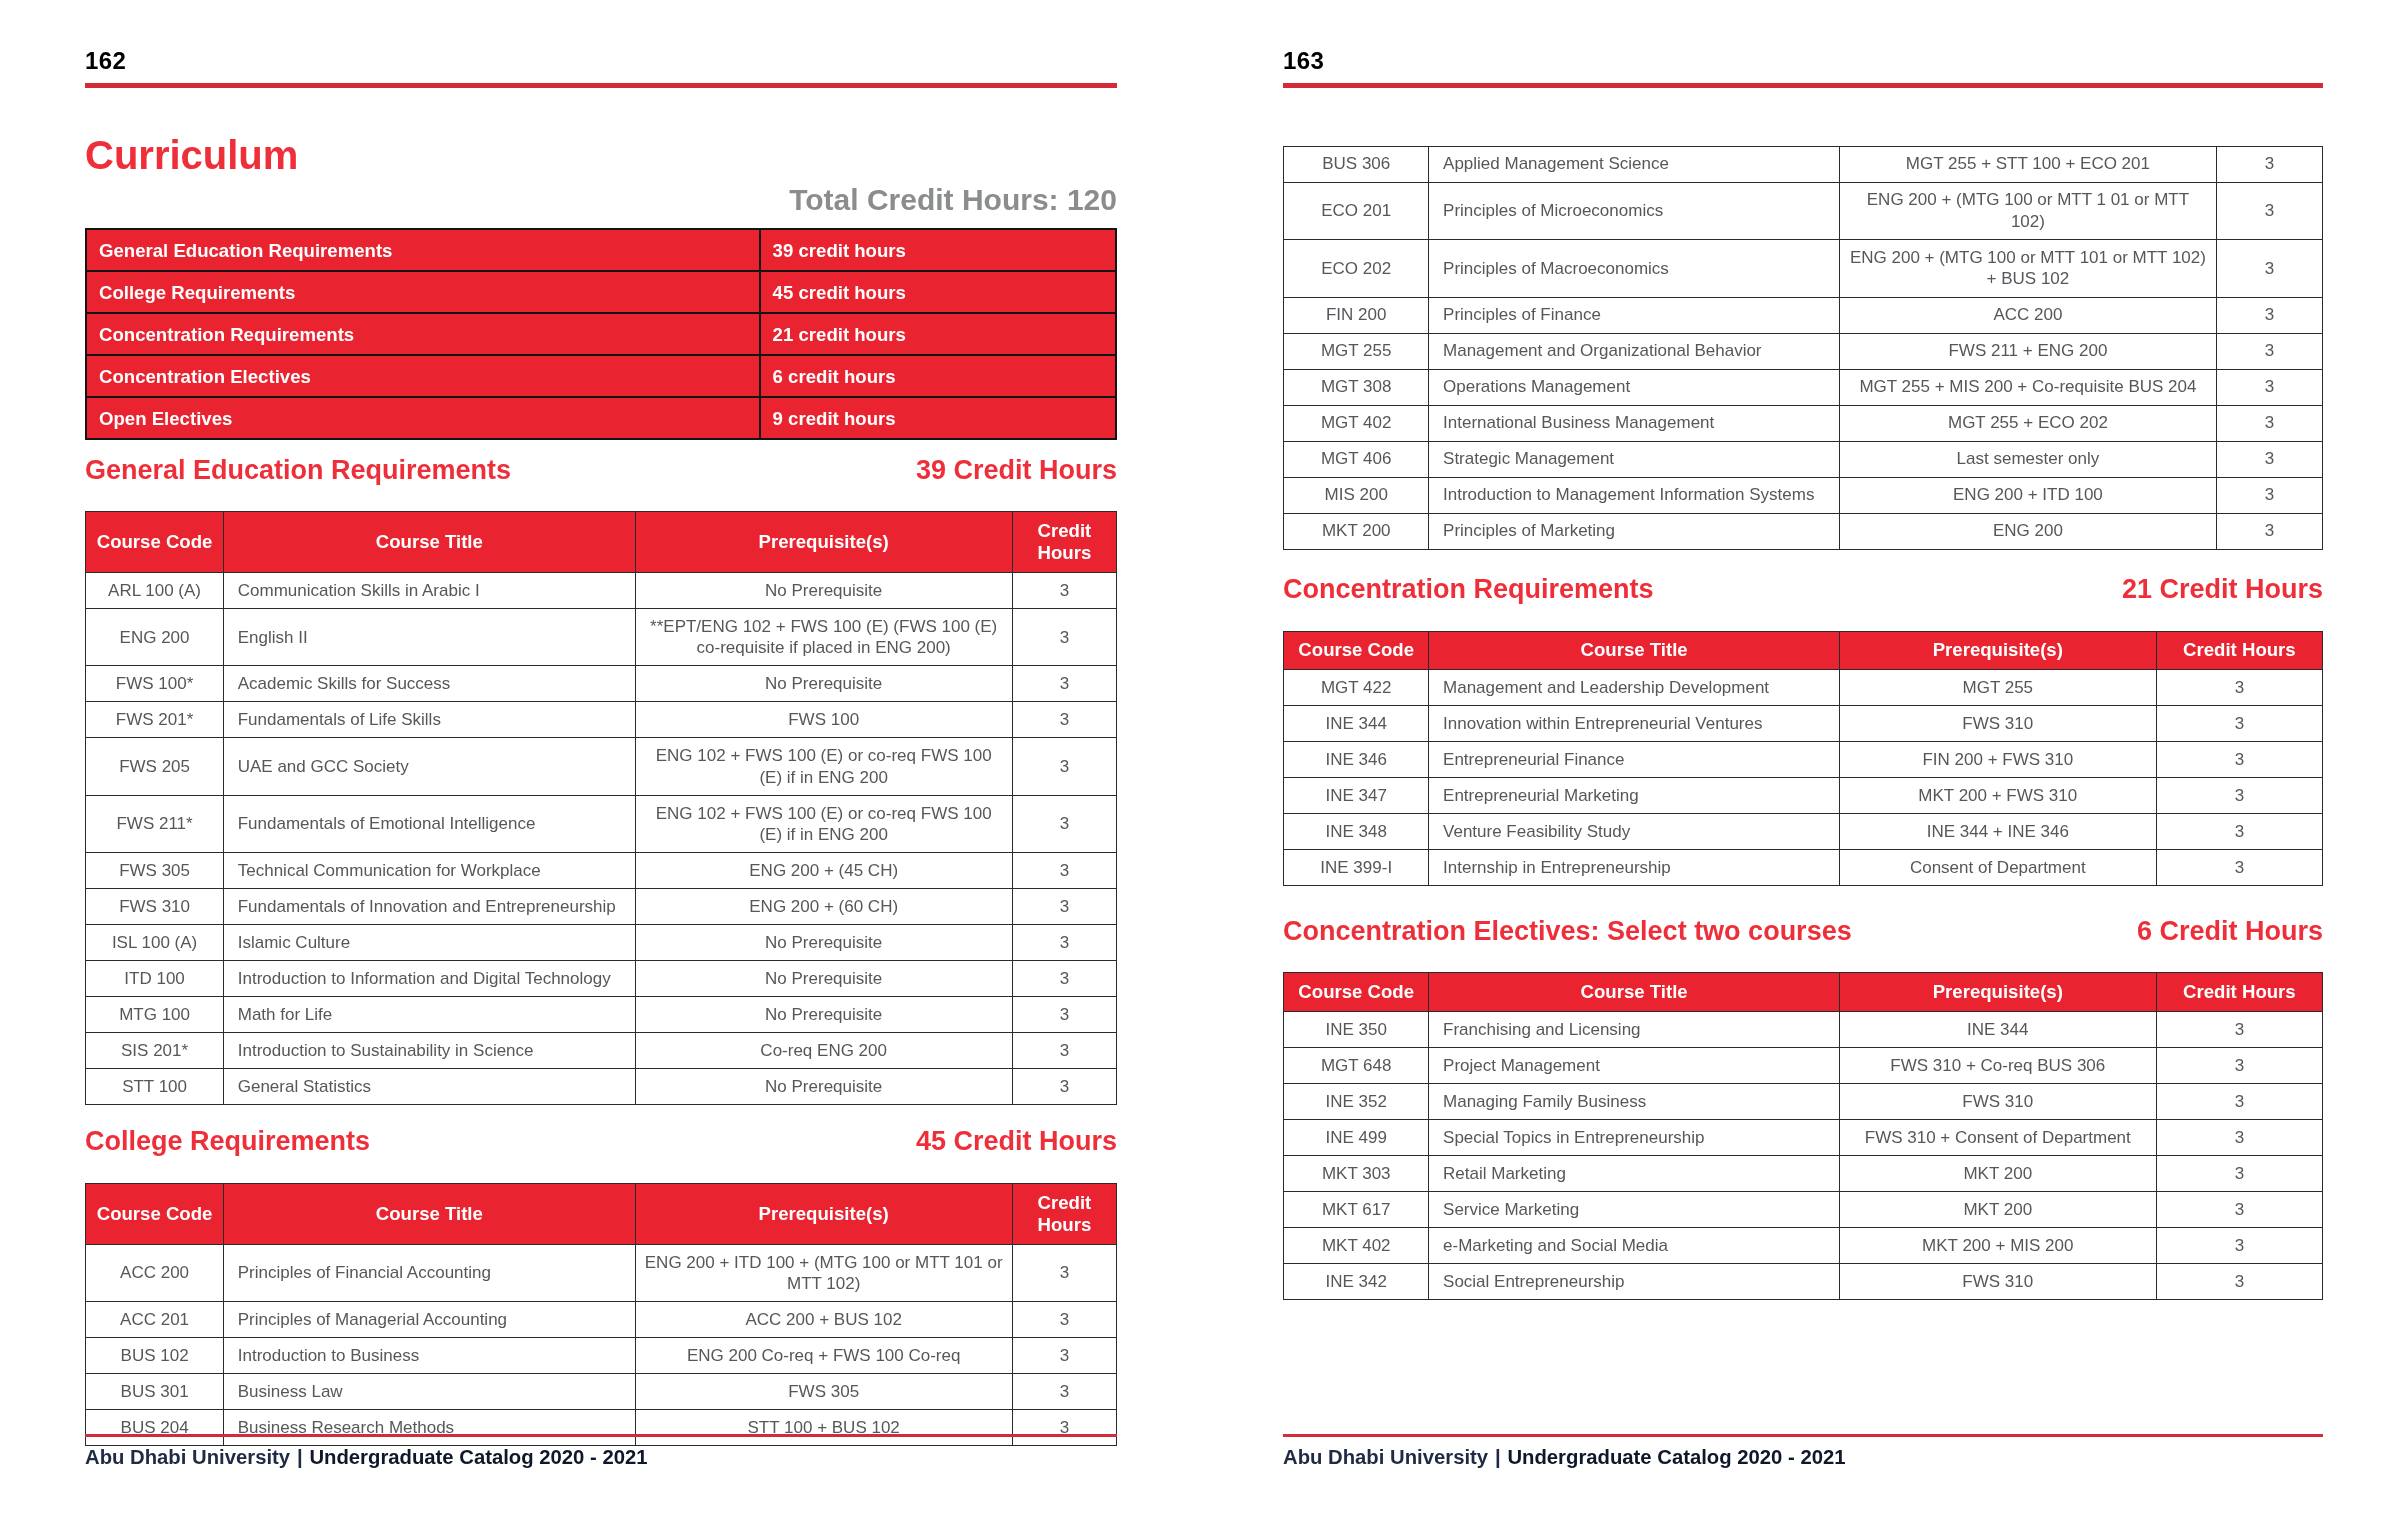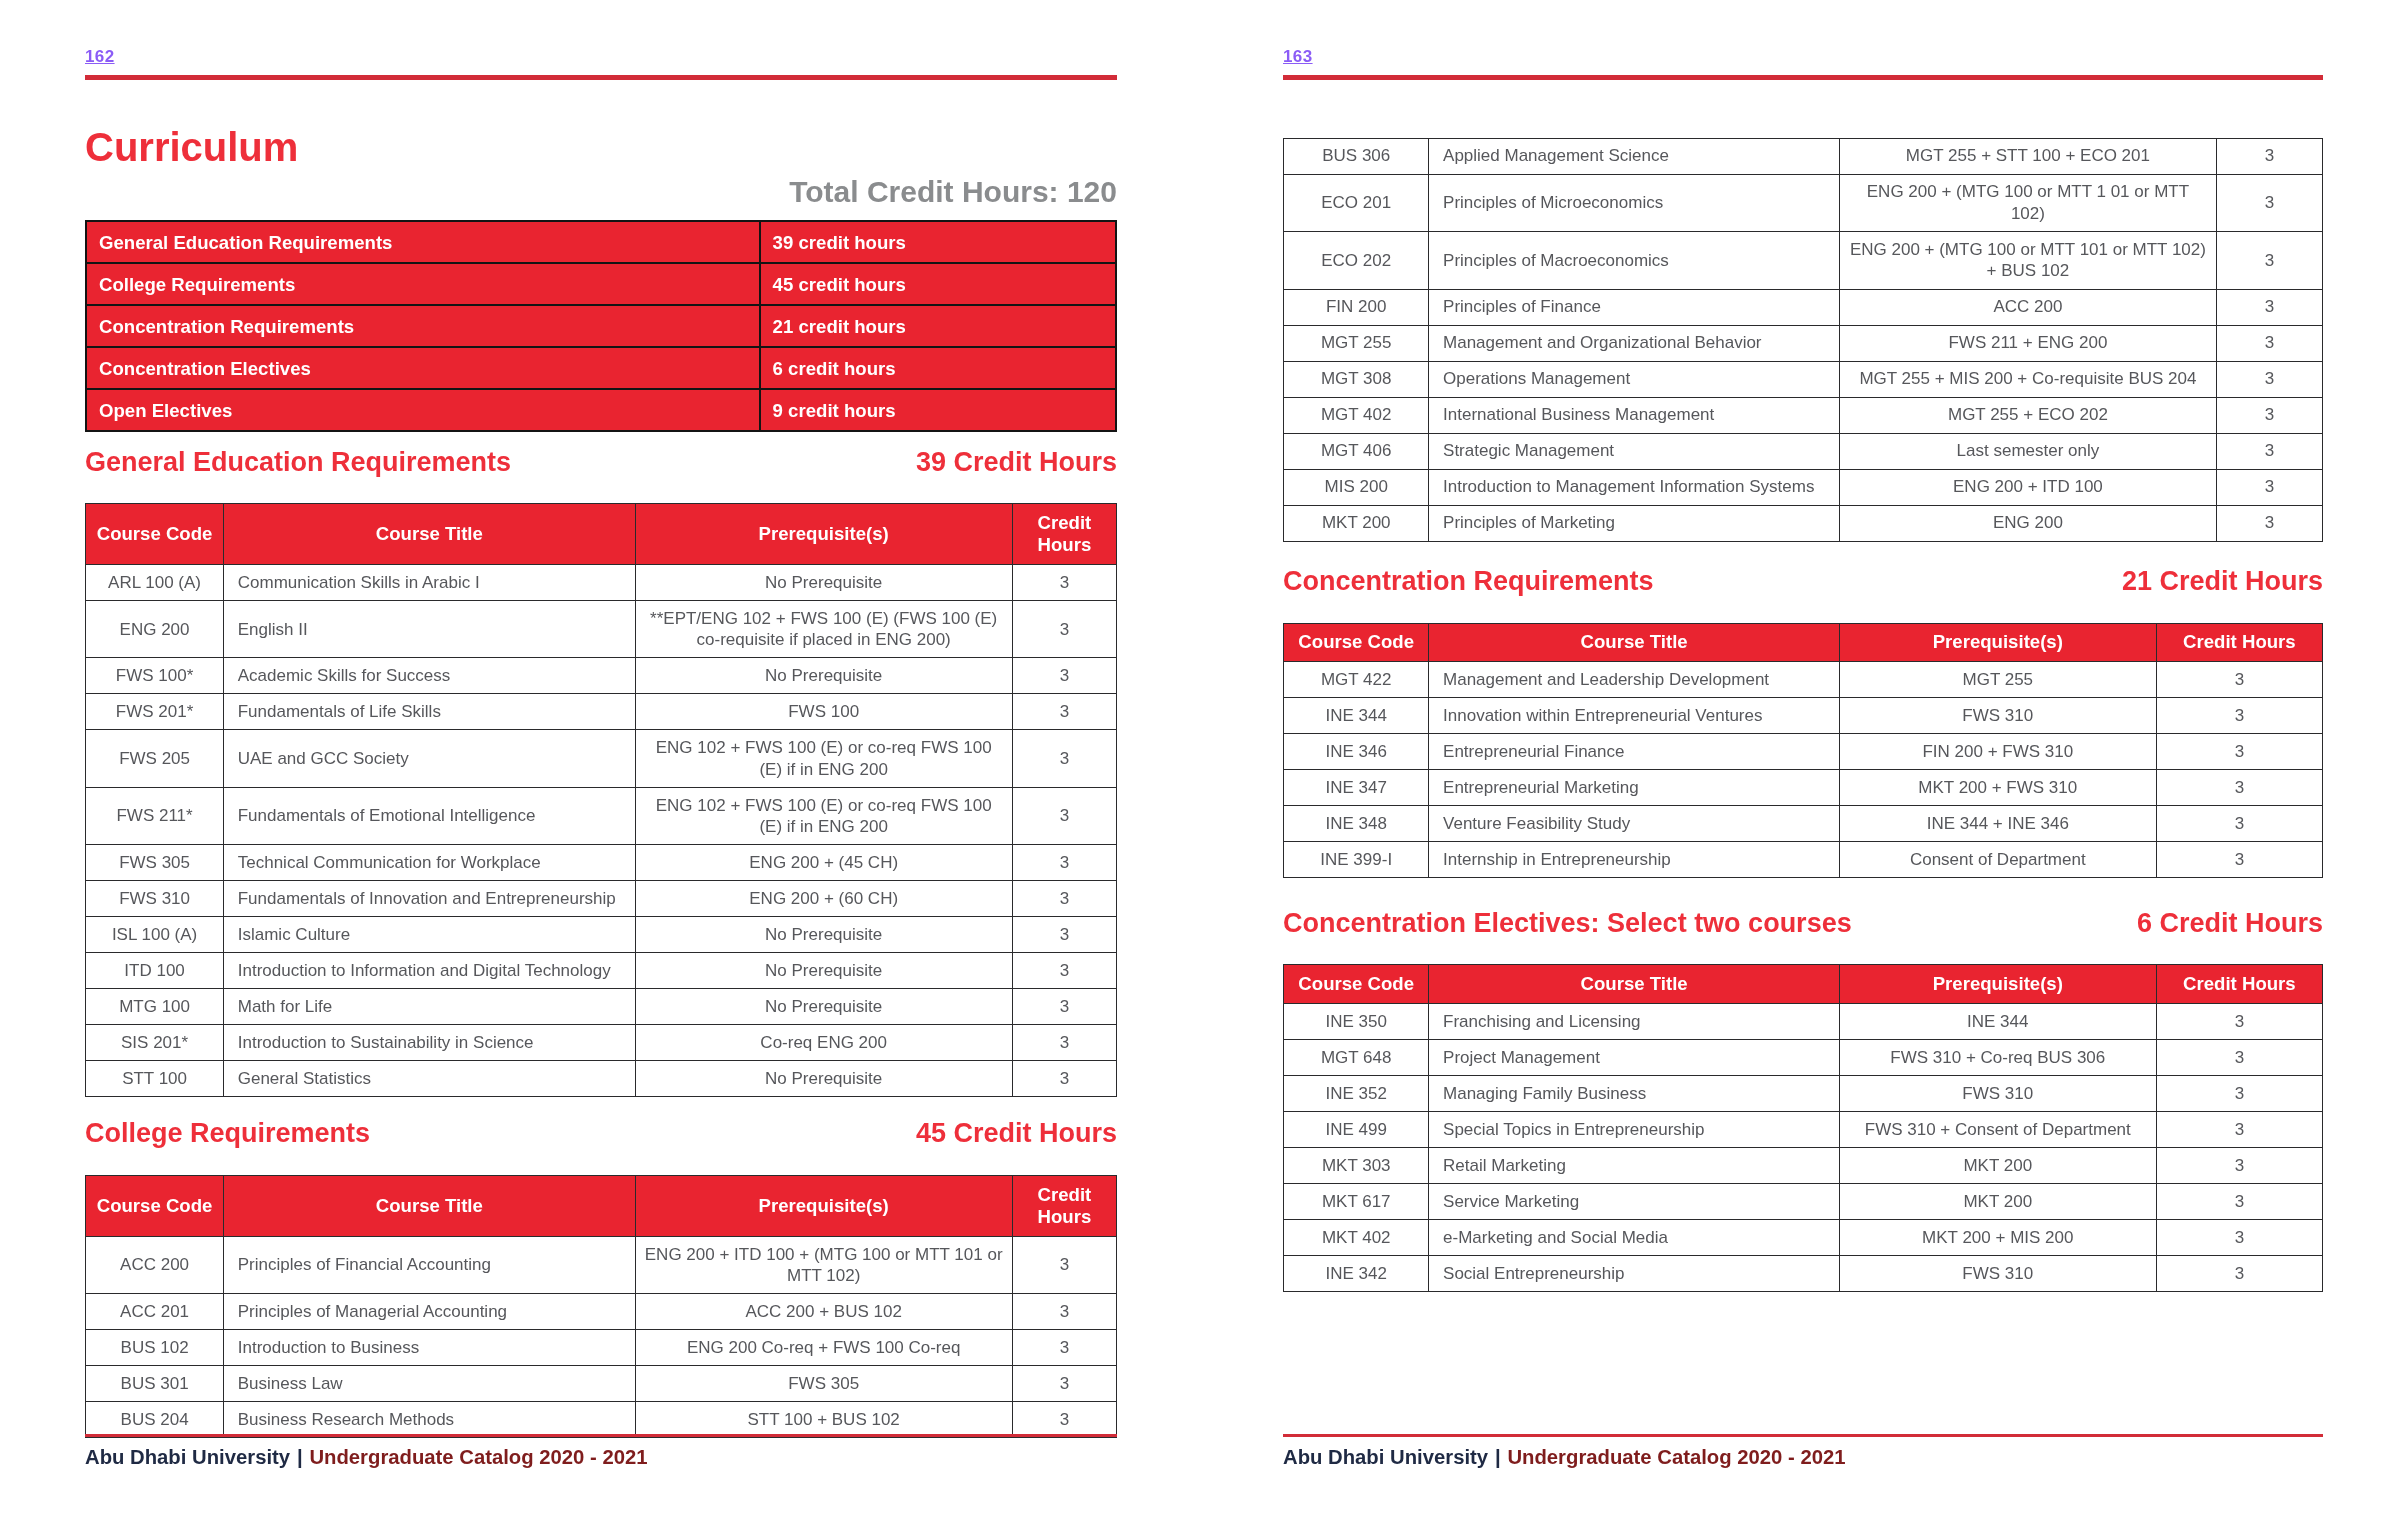--- a/index.html
+++ b/index.html
@@ -3,21 +3,21 @@
 <meta charset="utf-8">
 <style>
   *{box-sizing:border-box;margin:0;padding:0;}
   html,body{width:2401px;height:1535px;}
   body{background:#ffffff;font-family:"Liberation Sans",sans-serif;position:relative;overflow:hidden;}
 
   .page{position:absolute;top:47px;}
   #page-left{left:85px;width:1032px;}
   #page-right{left:1283px;width:1040px;}
 
-  .page-num{font-size:17px;font-weight:700;color:#8b5cf6;letter-spacing:0.4px;text-decoration:underline;}
+  .page-num{font-size:24px;font-weight:700;color:#000000;letter-spacing:0.4px;}
   .head-rule{height:5.1px;background:#d22c38;margin-top:7.6px;}
 
   .doc-title{color:#ee2f3a;font-size:40px;font-weight:700;margin-top:47px;line-height:1;}
   .doc-sub{color:#8a8c8e;font-size:30px;font-weight:700;margin-top:10.2px;line-height:1;text-align:right;}
 
   table{border-collapse:collapse;width:100%;table-layout:fixed;}
 
   table.summary{margin-top:13.6px;border:2.5px solid #141414;}
   table.summary td{background:#e92430;color:#ffffff;font-weight:700;font-size:18.6px;
     border:2.5px solid #141414;padding:9.3px 6.8px 9.3px 12px;line-height:1.15;}
@@ -37,21 +37,21 @@
   table.courses td.title{text-align:left;padding-left:13.6px;}
   table.cont{margin-top:58px;padding-left:44px;}
 
   .footer{position:absolute;top:1434px;}
   #footer-left{left:85px;width:1032px;}
   #footer-right{left:1283px;width:1040px;}
   .footer-rule{height:3.4px;background:#d22c38;}
   .footer-text{margin-top:8.5px;font-size:20.3px;font-weight:600;}
   .footer-text .uni{color:#1f2a44;}
   .footer-text .sep{color:#1f2a44;padding:0 6.8px;}
-  .footer-text .cat{color:#7f1d1d;text-align:right;}
+  .footer-text .cat{color:#0f172a;text-align:right;}
 </style>
 </head>
 <body>
 
 <div class="page" id="page-left">
   <div class="page-num">162</div>
   <div class="head-rule"></div>
 
   <h1 class="doc-title">Curriculum</h1>
   <h2 class="doc-sub">Total Credit Hours: 120</h2>

